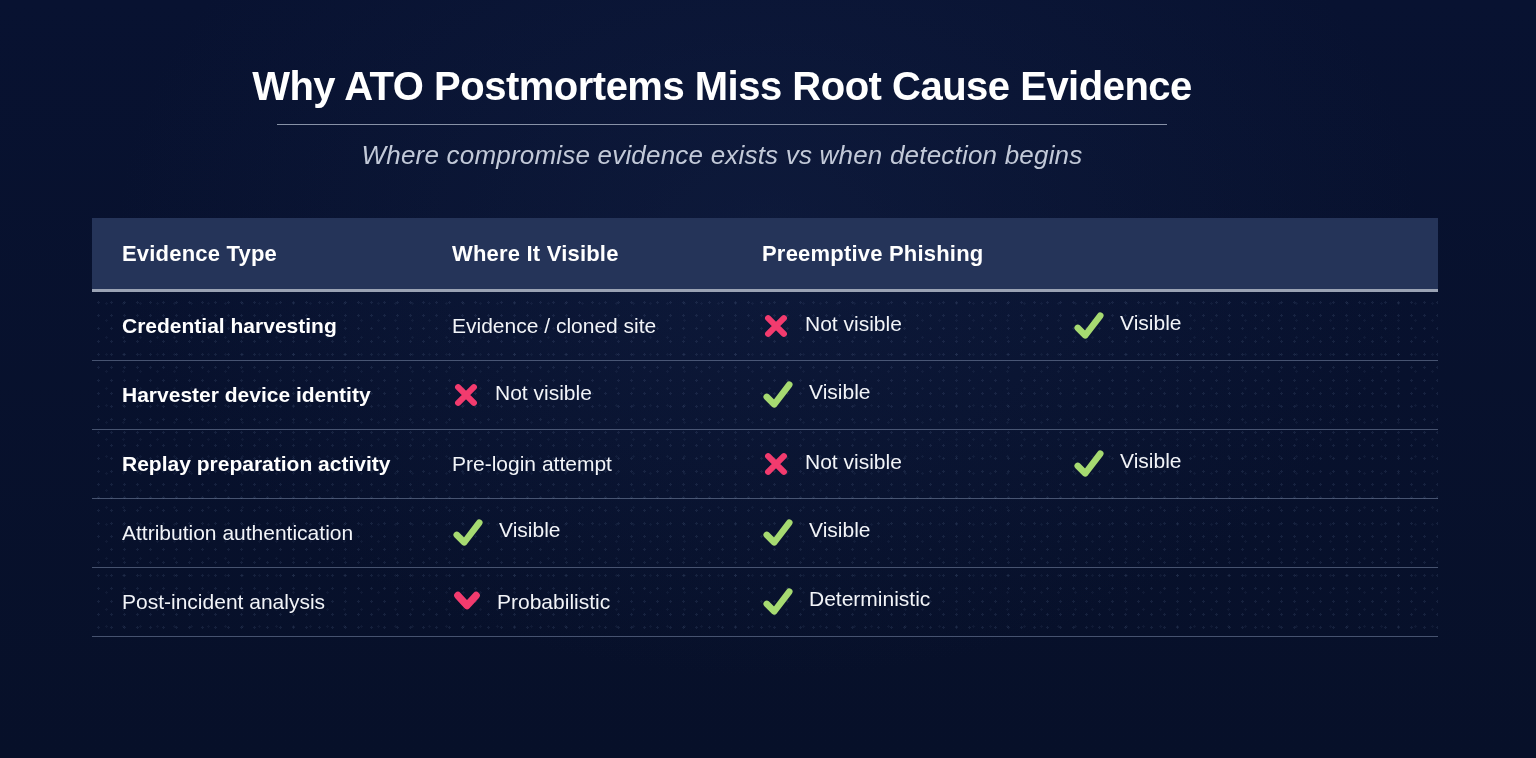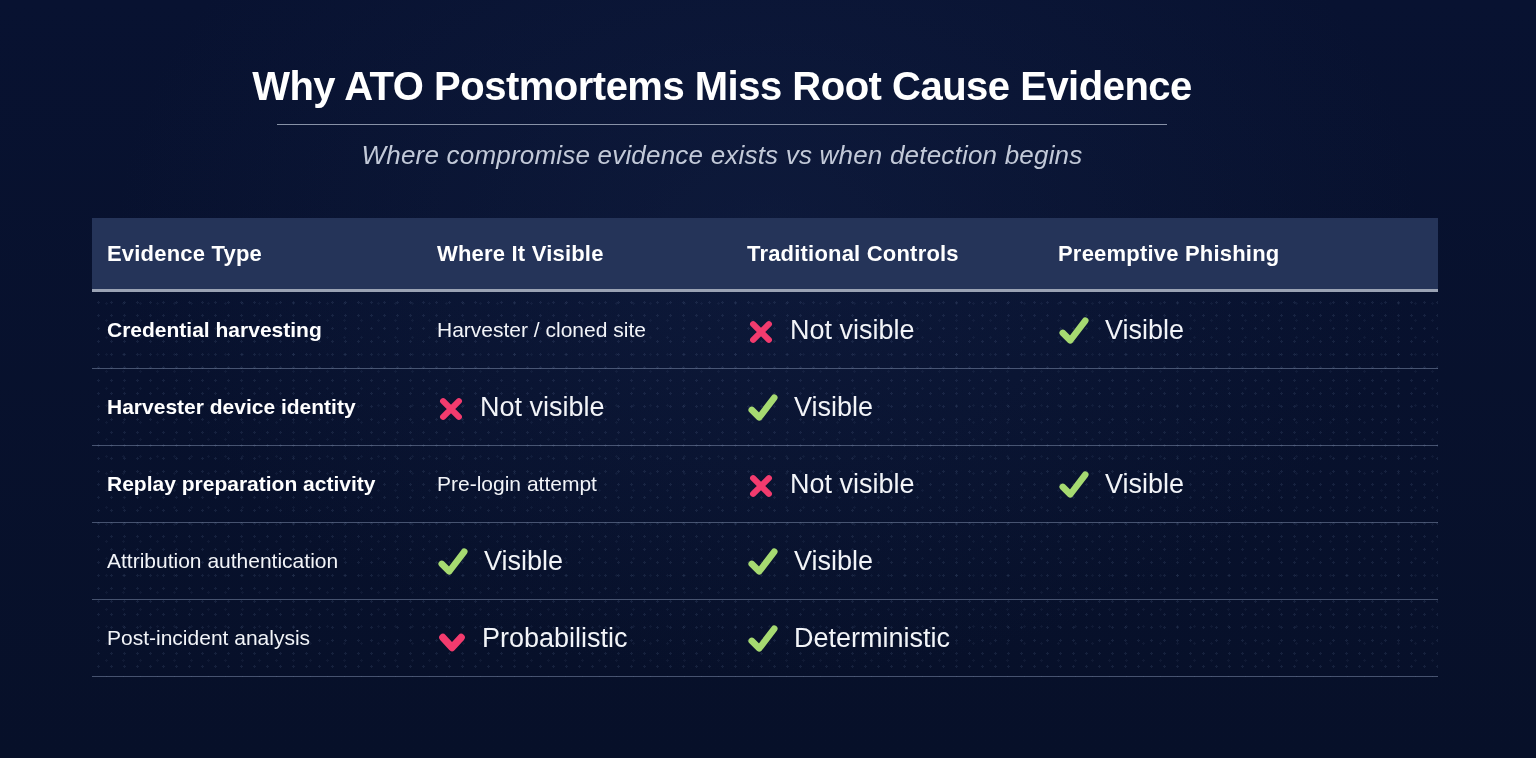--- a/index.html
+++ b/index.html
@@ -62,58 +62,58 @@
       radial-gradient(rgba(130,152,195,0.12) 1px, transparent 1.4px),
       radial-gradient(rgba(130,152,195,0.07) 1px, transparent 1.4px);
     background-size: 13px 13px, 17px 17px;
     background-position: 0 0, 6px 9px;
   }
 
   .thead, .trow {
     display: grid;
     grid-template-columns: 330px 310px 311px 1fr;
     align-items: center;
-    padding-left: 15px;
+    padding-left: 30px;
   }
 
   .thead {
     height: 74px;
     background-color: #253459;
     border-bottom: 3px solid #9aa2b4;
   }
 
   .th {
     font-size: 22px;
     font-weight: bold;
     color: #ffffff;
     letter-spacing: 0.2px;
   }
 
   .trow {
-    height: 77px;
+    height: 69px;
     border-bottom: 1.5px solid rgba(148,163,196,0.45);
   }
 
   .cell-evidence {
     font-size: 21px;
     font-weight: bold;
     color: #ffffff;
   }
 
   .cell-where {
     font-size: 21px;
     font-weight: normal;
     color: #f2f4f8;
   }
 
   .cell-status {
     display: flex;
-    align-items: flex-end;
+    align-items: flex-start;
     gap: 15px;
-    font-size: 27px;
+    font-size: 21px;
     color: #f2f4f8;
   }
 
   .icon {
     display: inline-flex;
     align-items: center;
     justify-content: center;
     flex: 0 0 auto;
   }
 </style>
@@ -124,27 +124,26 @@
   <div class="page-title">Why ATO Postmortems Miss Root Cause Evidence</div>
   <div class="title-divider"></div>
   <div class="page-subtitle">Where compromise evidence exists vs when detection begins</div>
 </div>
 
 <div class="evidence-table">
 
   <div class="thead">
     <div class="th">Evidence Type</div>
     <div class="th">Where It Visible</div>
-    <div class="th">Traditional Controls</div>
     <div class="th">Preemptive Phishing</div>
   </div>
 
   <div class="trow">
     <div class="cell-evidence">Credential harvesting</div>
-    <div class="cell-where">Harvester / cloned site</div>
+    <div class="cell-where">Evidence / cloned site</div>
     <div class="cell-status">
       <span class="icon">
         <svg width="28" height="28" viewBox="0 0 32 32">
             <path d="M7 7 L25 25 M25 7 L7 25" stroke="#f23b6e" stroke-width="7" stroke-linecap="round" fill="none"></path>
           </svg>
       </span>
       <span>Not visible</span>
     </div>
     <div class="cell-status">
       <span class="icon">

